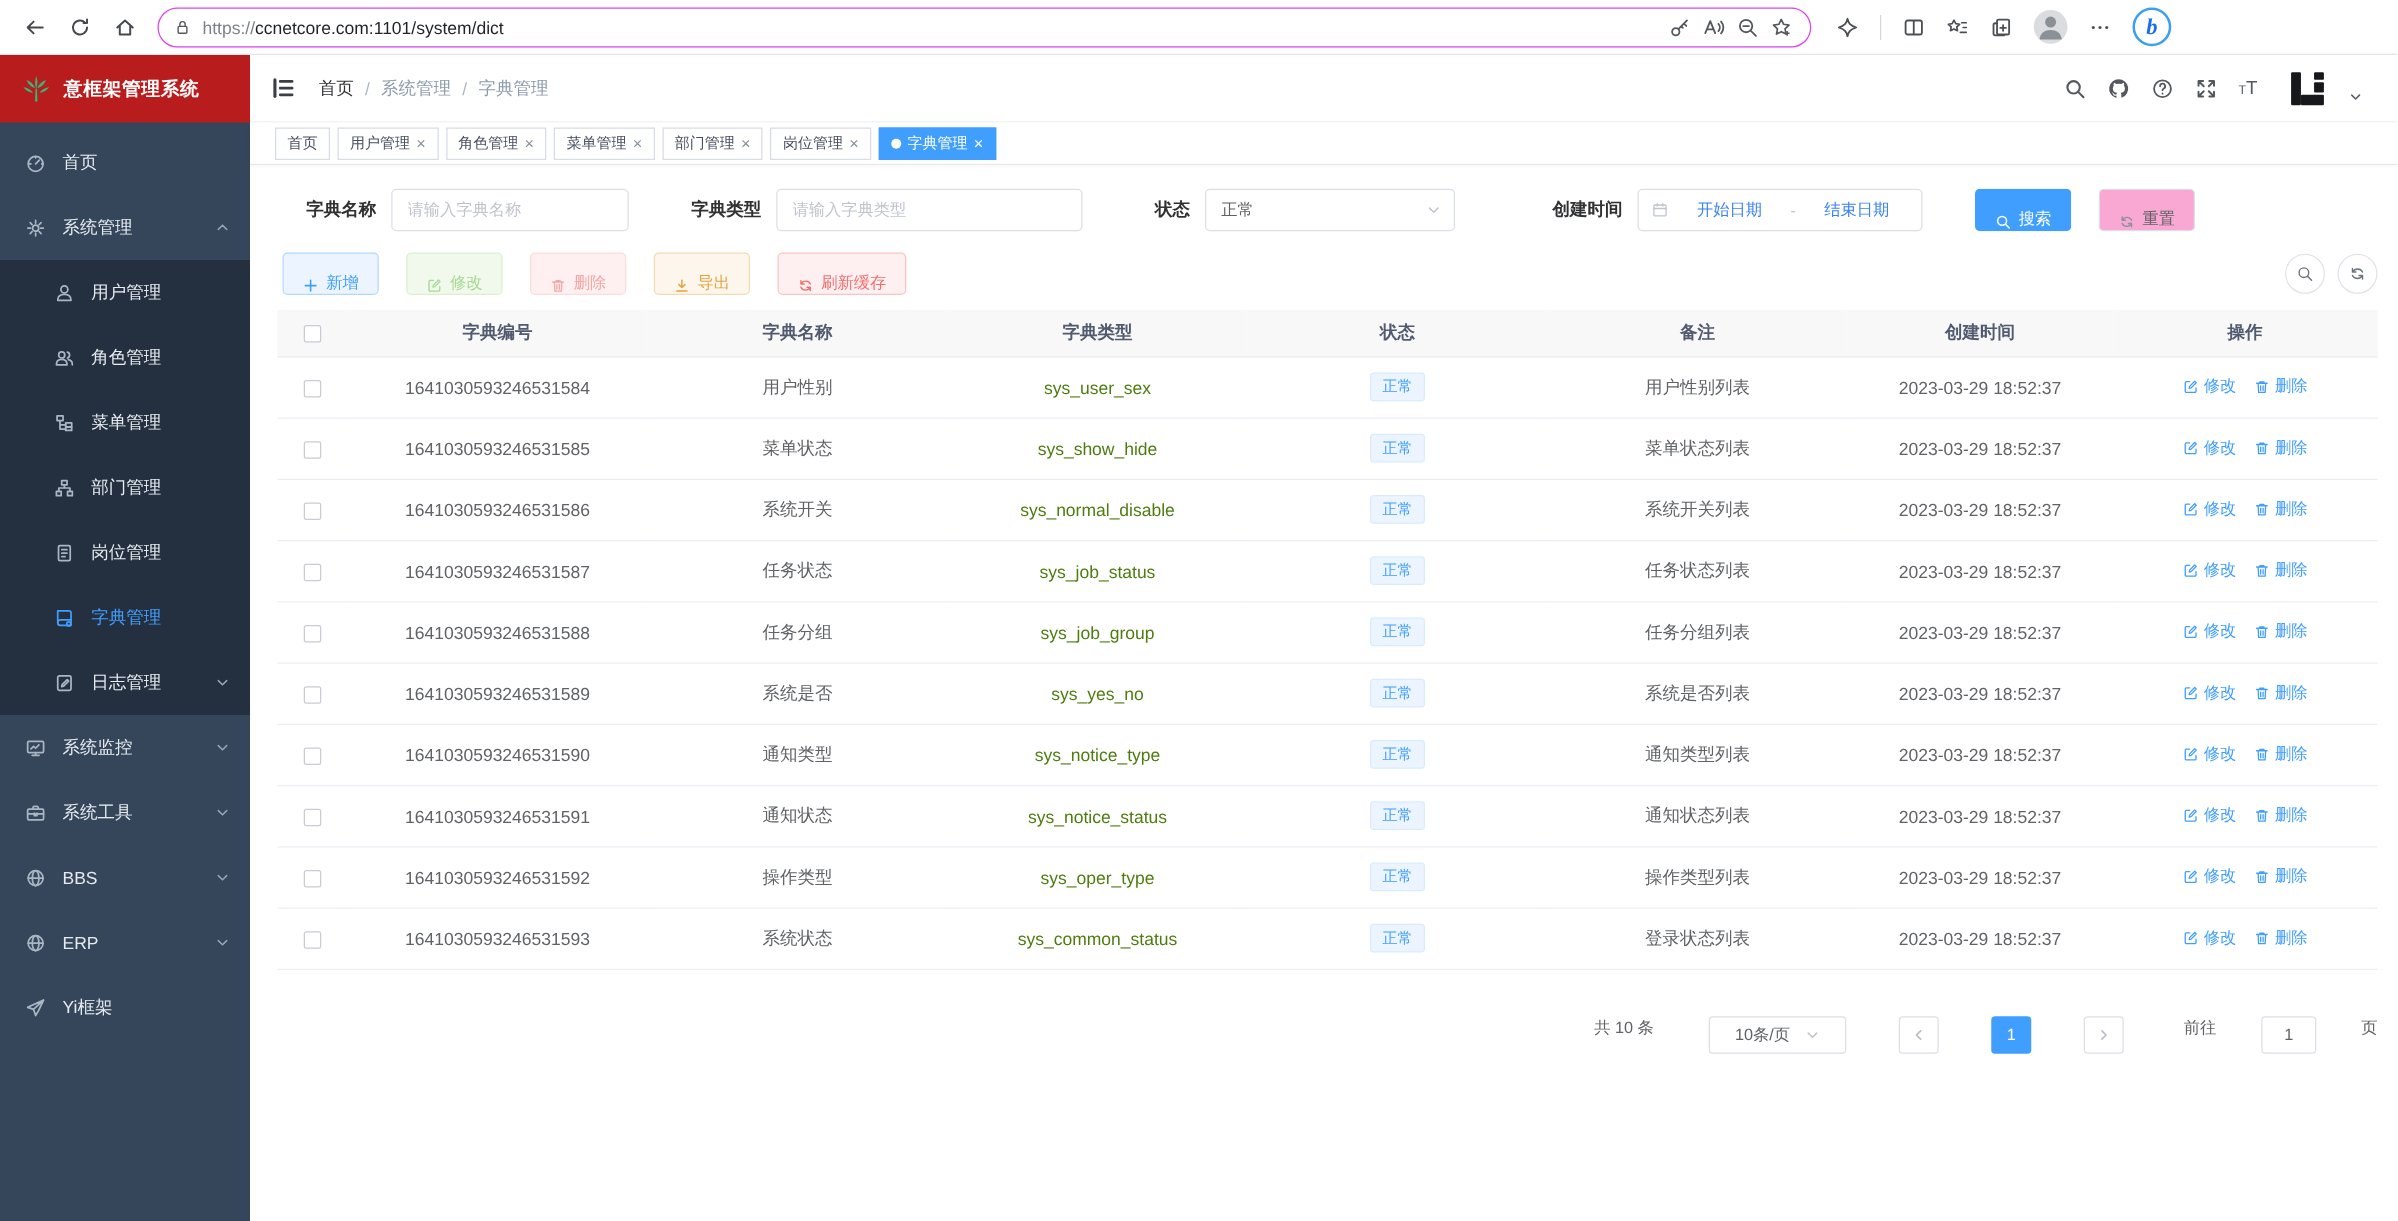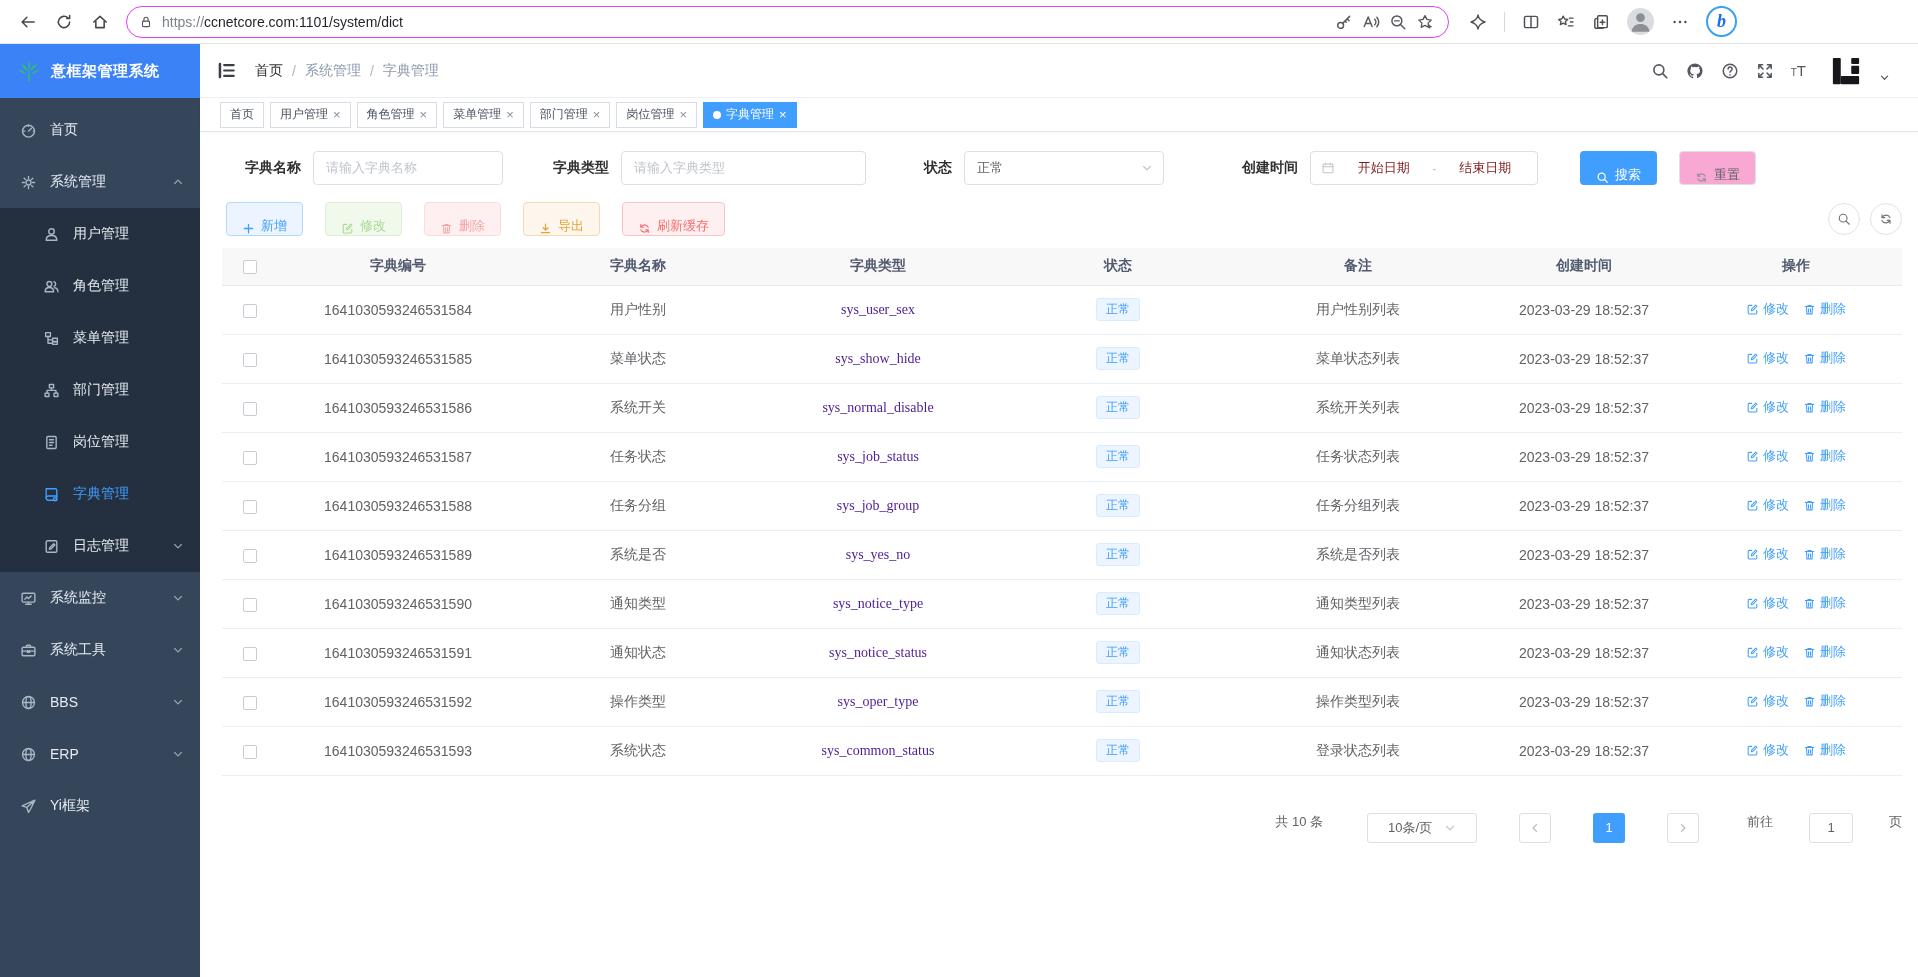--- a/index.html
+++ b/index.html
@@ -26,21 +26,21 @@
   .divider-v { width:1px; height:20px; background:#d6d8db; }
   .avatar-circle { width:27px; height:27px; border-radius:50%; background:#dadce0; overflow:hidden; cursor:pointer; }
   .avatar-circle svg { width:27px; height:27px; }
   .bing-badge { width:31px; height:31px; border-radius:50%; cursor:pointer;
     background:#fff; border:2px solid #3aa0f3; color:#1a6cf0; font-weight:bold; font-style:italic;
     font-size:18px; font-family:"Liberation Serif",serif; }
 
   
   .app { display:flex; height:933px; }
   .sidebar { width:200px; flex-shrink:0; background:#35465a; }
-  .logo-row { height:54px; background:#3b82f6; display:flex; align-items:center; padding-left:16px; gap:9px; }
+  .logo-row { height:54px; background:#b91c1c; display:flex; align-items:center; padding-left:16px; gap:9px; }
   .logo-row svg { width:26px; height:26px; }
   .logo-title { font-size:15px; font-weight:bold; color:#fff; letter-spacing:.5px; }
   .menu { padding-top:6px; }
   .menu-item { height:52px; display:flex; align-items:center; padding:0 16px 0 20px; gap:13px;
     font-size:14px; color:#e6ebf1; cursor:pointer; }
   .mi-icon { width:17px; height:17px; color:#a9b6c4; flex-shrink:0; }
   .mi-caret { margin-left:auto; width:12px; height:12px; color:#98a4b2; }
   .submenu { background:#24303f; }
   .submenu .menu-item { padding-left:43px; }
   .menu-item.active { color:#409eff; }
@@ -74,21 +74,21 @@
   .f-label { font-size:14px; font-weight:bold; color:#303133; margin-right:12px; white-space:nowrap; }
   .f-input { height:34px; border:1px solid #dcdfe6; border-radius:4px; padding:0 12px;
     font-size:13px; color:#15803d; outline:none; font-family:Liberation Mono, monospace; }
   .f-input::placeholder { color:#c0c4cc; }
   .w190 { width:190px; } .w245 { width:245px; }
   .f-select { width:200px; height:34px; border:1px solid #dcdfe6; border-radius:4px;
     display:flex; align-items:center; padding:0 10px 0 12px; font-size:13px; color:#606266; cursor:pointer; }
   .f-select .sel-caret { margin-left:auto; width:12px; height:12px; color:#c0c4cc; }
   .f-date { width:228px; height:34px; border:1px solid #dcdfe6; border-radius:4px;
     display:flex; align-items:center; padding:0 10px; gap:7px; font-size:13px; cursor:pointer; }
-  .f-date .ph { color:#7f1d1d; flex:1; text-align:center; }
+  .f-date .ph { color:#3b82f6; flex:1; text-align:center; }
   .f-date .dsep { color:#c0c4cc; }
   .f-date .cal { width:14px; height:14px; color:#c0c4cc; flex-shrink:0; }
   .btn { height:34px; border-radius:4px; font-size:13px; display:inline-flex; align-items:flex-end;
     gap:6px; padding:0 15px; cursor:pointer; border:1px solid transparent; white-space:nowrap; }
   .btn-search { background:#409eff; color:#fff; margin-left:42px; }
   .btn-reset { background:#f9a8d4; color:#606266; border-color:#dcdfe6; margin-left:22px; }
   .btn-reset .i13 { color:#8d9197; }
   .gap-a { margin-left:50px; } .gap-b { margin-left:58px; } .gap-c { margin-left:78px; }
 
   
@@ -102,21 +102,21 @@
   .circle-btn { width:32px; height:32px; border:1px solid #e0e3e9; border-radius:50%;
     background:#fff; color:#6e737a; cursor:pointer; }
 
   
   .dict-table { width:1680px; margin:12px 0 0 22px; border-collapse:collapse; table-layout:fixed; font-size:14px; }
   .dict-table th { height:37px; background:#f8f8f9; color:#515a6e; font-weight:bold;
     border-bottom:1px solid #e8eaec; text-align:center; }
   .dict-table td { height:49px; color:#606266; border-bottom:1px solid #ebeef5; text-align:center; }
   .checkbox { width:14px; height:14px; border:1px solid #c9ccd4; border-radius:2px;
     display:inline-block; background:#fff; cursor:pointer; vertical-align:middle; }
-  .link { color:#4c1d95; cursor:pointer;font-family:Liberation Serif, serif; }
+  .link { color:#4d7c0f; cursor:pointer; }
   .badge { display:inline-block; background:#ecf5ff; border:1px solid #d9ecff; color:#409eff;
     font-size:12px; padding:2px 9px; border-radius:3px; line-height:1.4; }
   .op-link { color:#409eff; font-size:13px; display:inline-flex; align-items:center; gap:4px; cursor:pointer; }
   .op-link + .op-link { margin-left:14px; }
   .op-link .i13 { width:13px; height:13px; }
 
   
   .pagination { display:flex; align-items:flex-start; justify-content:flex-end;
     margin:37px 16px 0 0; font-size:13px; color:#606266;gap:28px; }
   .pg-total { margin-right:16px; }

